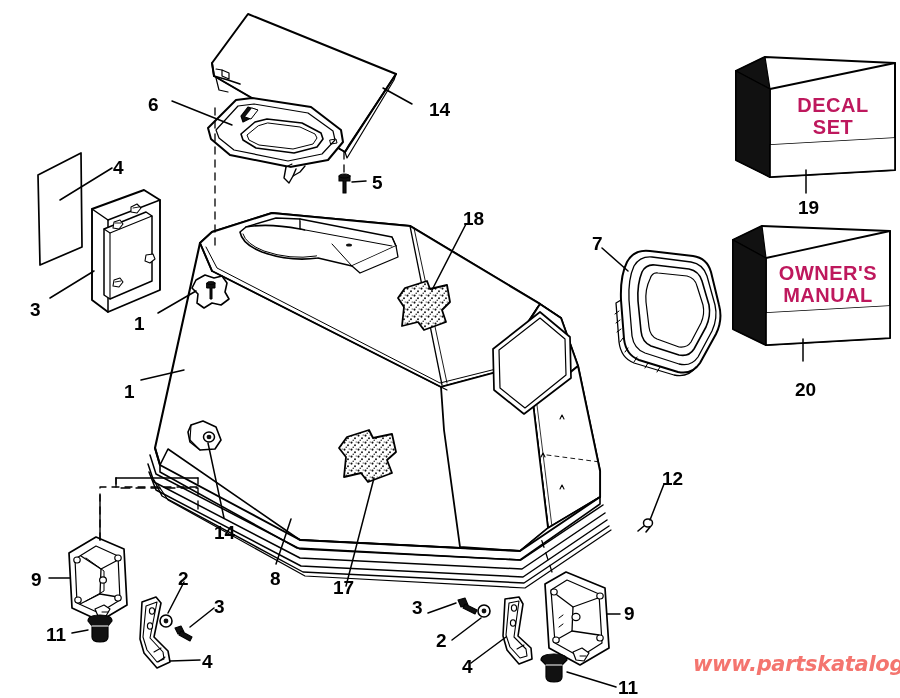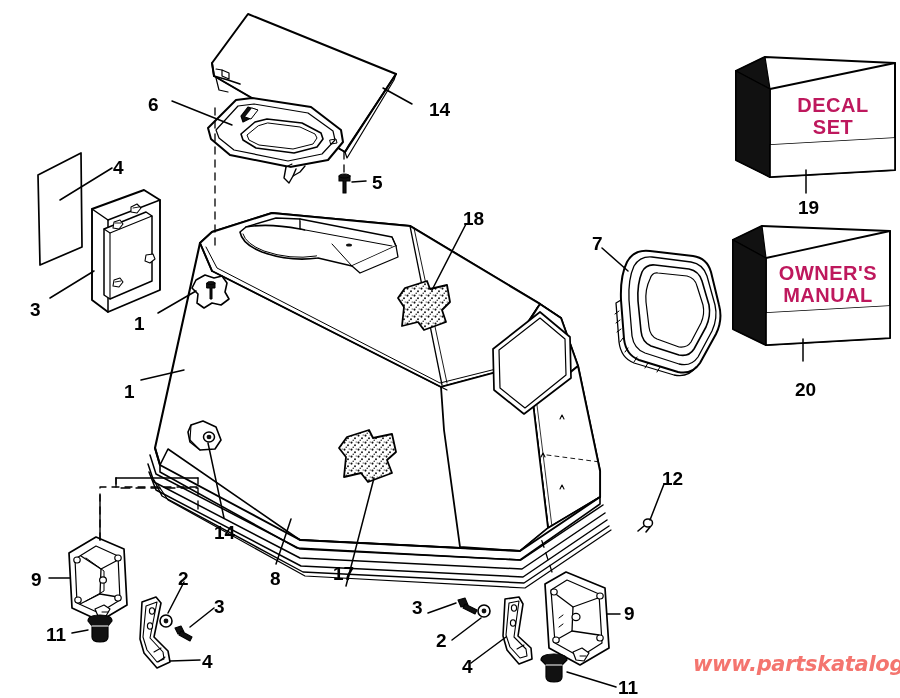--- a/index.html
+++ b/index.html
@@ -412,21 +412,21 @@
     <div class="callout" style="left:463px;top:209px">18</div>
     <div class="callout" style="left:592px;top:234px">7</div>
     <div class="callout" style="left:30px;top:300px">3</div>
     <div class="callout" style="left:134px;top:314px">1</div>
     <div class="callout" style="left:798px;top:198px">19</div>
     <div class="callout" style="left:795px;top:380px">20</div>
     <div class="callout" style="left:124px;top:382px">1</div>
     <div class="callout" style="left:662px;top:469px">12</div>
     <div class="callout" style="left:214px;top:523px">14</div>
     <div class="callout" style="left:270px;top:569px">8</div>
-    <div class="callout" style="left:333px;top:564px">17</div>
+    <div class="callout" style="left:333px;top:578px">17</div>
     <div class="callout" style="left:31px;top:570px">9</div>
     <div class="callout" style="left:178px;top:569px">2</div>
     <div class="callout" style="left:214px;top:597px">3</div>
     <div class="callout" style="left:46px;top:625px">11</div>
     <div class="callout" style="left:202px;top:652px">4</div>
     <div class="callout" style="left:412px;top:598px">3</div>
     <div class="callout" style="left:436px;top:631px">2</div>
     <div class="callout" style="left:462px;top:657px">4</div>
     <div class="callout" style="left:624px;top:604px">9</div>
     <div class="callout" style="left:618px;top:678px">11</div>

